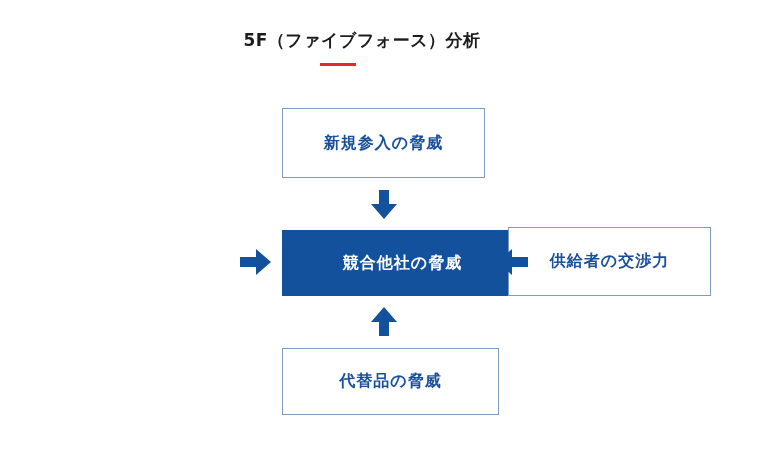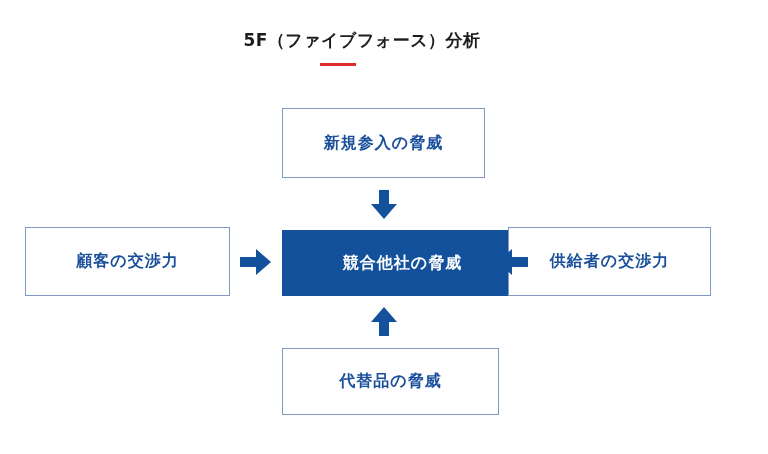--- a/index.html
+++ b/index.html
@@ -111,23 +111,20 @@
   </div>
 
   <div class="node node-outline" id="node-top">
     <span class="node-label">新規参入の脅威</span>
   </div>
 
   <div class="node node-filled" id="node-center">
     <span class="node-label">競合他社の脅威</span>
   </div>
 
-  <div class="node node-outline" id="node-left">
-    <span class="node-label">顧客の交渉力</span>
-  </div>
 
   <div class="node node-outline" id="node-right">
     <span class="node-label">供給者の交渉力</span>
   </div>
 
   <div class="node node-outline" id="node-bottom">
     <span class="node-label">代替品の脅威</span>
   </div>
 
   <svg class="arrow" id="arrow-top" viewBox="0 0 30 30">

